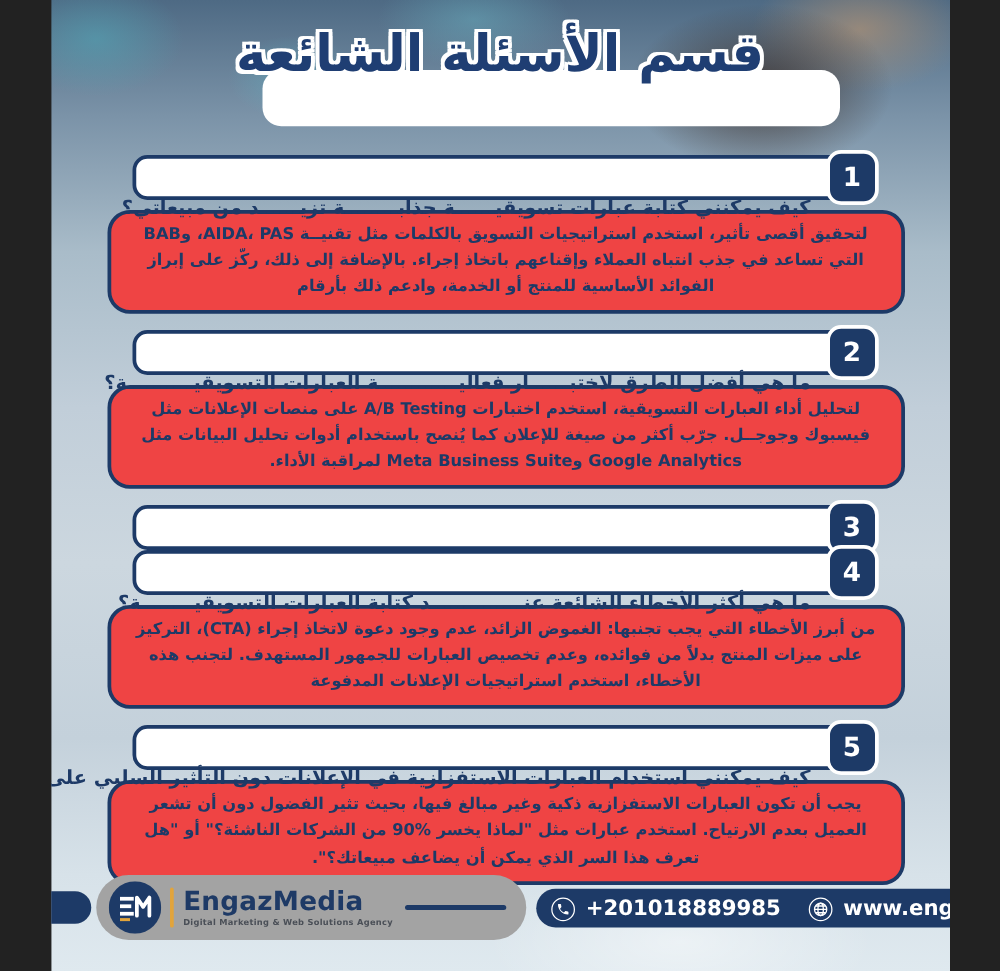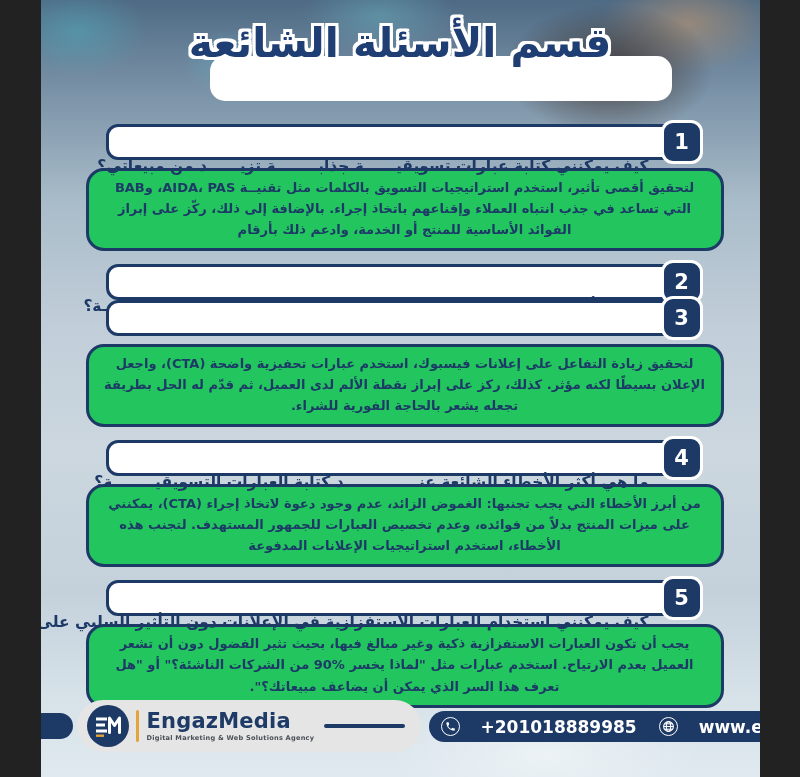--- a/index.html
+++ b/index.html
@@ -40,43 +40,43 @@
     padding-right:48px;padding-left:12px;
   }
   .q-badge{
     position:absolute;right:-6px;top:-7px;bottom:-7px;width:36px;
     background:#1d3a67;border:3px solid #ffffff;border-radius:12px;
     display:flex;align-items:center;justify-content:center;
     color:#ffffff;font-size:21px;font-weight:bold;
   }
   .q-text{color:#1d3a67;font-size:15.5px;font-weight:bold;white-space:nowrap;margin-top:48px;}
   .a-box{
-    background:#22c55e;border:3px solid #1d3a67;border-radius:18px;
+    background:#ef4444;border:3px solid #1d3a67;border-radius:18px;
     margin:8px 0 13px 0;padding:6px 14px 8px 14px;
     direction:rtl;text-align:center;color:#1d3a67;
     font-size:13px;font-weight:bold;line-height:1.62;min-height:42px;
   }
   
   .footer{position:absolute;left:0;right:0;bottom:25px;height:52px;}
   .footer-accent{position:absolute;left:-34px;top:13px;width:66px;height:26px;border-radius:13px;background:#1d3a67;}
   .brand-pill{
-    position:absolute;left:36px;top:0;width:344px;height:52px;border-radius:26px;background:#e5e5e5;
+    position:absolute;left:36px;top:0;width:344px;height:52px;border-radius:26px;background:#a3a3a3;
     display:flex;align-items:center;padding:0 14px 0 10px;box-sizing:border-box;
   }
   .logo-circle{width:42px;height:42px;flex:0 0 42px;}
   .gold-divider{width:3px;height:32px;background:#e2a43b;margin:0 8px 0 7px;border-radius:2px;}
   .brand-text{display:flex;flex-direction:column;justify-content:center;}
   .brand-name{color:#1e3a66;font-size:21px;font-weight:bold;letter-spacing:0.2px;line-height:1.05;}
   .brand-tagline{color:#4a4f57;font-size:6.6px;font-weight:bold;letter-spacing:0.25px;white-space:nowrap;margin-top:2px;text-align:right;}
   .connector{flex:1;height:4px;background:#1d3a67;border-radius:2px;margin:0 2px 0 10px;}
   .contact-pill{
     position:absolute;left:388px;right:-26px;top:11px;height:31px;border-radius:18px;background:#1d3a67;
     display:flex;align-items:center;gap:22px;padding-left:12px;box-sizing:border-box;color:#ffffff;
   }
-  .contact-group{display:flex;align-items:center;gap:21px;font-size:17px;font-weight:bold;white-space:nowrap;}
+  .contact-group{display:flex;align-items:flex-end;gap:9px;font-size:17px;font-weight:bold;white-space:nowrap;}
   .icon-circle{width:19px;height:19px;border-radius:50%;border:1.6px solid #ffffff;display:flex;align-items:center;justify-content:center;box-sizing:border-box;}
   .icon-circle svg{display:block;}
 </style>
 </head>
 <body>
 
 <div class="canvas">
   <div class="bg"></div>
 
   <div class="header">
@@ -89,31 +89,31 @@
     <div class="q-row">
       <div class="q-badge">1</div>
       <div class="q-text">كيف يمكنني كتابة عبارات تسويقيــــــة جذابــــــــة تزيــــــد من مبيعاتي؟</div>
     </div>
     <div class="a-box">لتحقيق أقصى تأثير، استخدم استراتيجيات التسويق بالكلمات مثل تقنيــة AIDA، PAS، وBAB التي تساعد في جذب انتباه العملاء وإقناعهم باتخاذ إجراء. بالإضافة إلى ذلك، ركّز على إبراز الفوائد الأساسية للمنتج أو الخدمة، وادعم ذلك بأرقام</div>
 
     <div class="q-row">
       <div class="q-badge">2</div>
       <div class="q-text">ما هي أفضل الطرق لاختبــــــار فعاليــــــــــــة العبارات التسويقيــــــــــة؟</div>
     </div>
+    <div class="a-box">لتحليل أداء العبارات التسويقية، استخدم اختبارات A/B Testing على منصات الإعلانات مثل فيسبوك وجوجــل. جرّب أكثر من صيغة للإعلان كما يُنصح باستخدام أدوات تحليل البيانات مثل Google Analytics وMeta Business Suite لمراقبة الأداء.</div>
 
     <div class="q-row">
       <div class="q-badge">3</div>
     </div>
-    <div class="a-box">لتحقيق زيادة التفاعل على إعلانات فيسبوك، استخدم عبارات تحفيزية واضحة (CTA)، واجعل الإعلان بسيطًا لكنه مؤثر. كذلك، ركز على إبراز نقطة الألم لدى العميل، ثم قدّم له الحل بطريقة تجعله يشعر بالحاجة الفورية للشراء.</div>
 
     <div class="q-row">
       <div class="q-badge">4</div>
       <div class="q-text">ما هي أكثر الأخطاء الشائعة عنــــــــــــــد كتابة العبارات التسويقيــــــــة؟</div>
     </div>
-    <div class="a-box">من أبرز الأخطاء التي يجب تجنبها: الغموض الزائد، عدم وجود دعوة لاتخاذ إجراء (CTA)، يمكنني على ميزات المنتج بدلاً من فوائده، وعدم تخصيص العبارات للجمهور المستهدف. لتجنب هذه الأخطاء، استخدم استراتيجيات الإعلانات المدفوعة</div>
+    <div class="a-box">من أبرز الأخطاء التي يجب تجنبها: الغموض الزائد، عدم وجود دعوة لاتخاذ إجراء (CTA)، التركيز على ميزات المنتج بدلاً من فوائده، وعدم تخصيص العبارات للجمهور المستهدف. لتجنب هذه الأخطاء، استخدم استراتيجيات الإعلانات المدفوعة</div>
 
     <div class="q-row">
       <div class="q-badge">5</div>
       <div class="q-text">كيف يمكنني استخدام العبارات الاستفزازية في الإعلانات دون التأثير السلبي على العملاء؟</div>
     </div>
     <div class="a-box">يجب أن تكون العبارات الاستفزازية ذكية وغير مبالغ فيها، بحيث تثير الفضول دون أن تشعر العميل بعدم الارتياح. استخدم عبارات مثل "لماذا يخسر %90 من الشركات الناشئة؟" أو "هل تعرف هذا السر الذي يمكن أن يضاعف مبيعاتك؟".</div>
 
   </div>
 
   <div class="footer">

